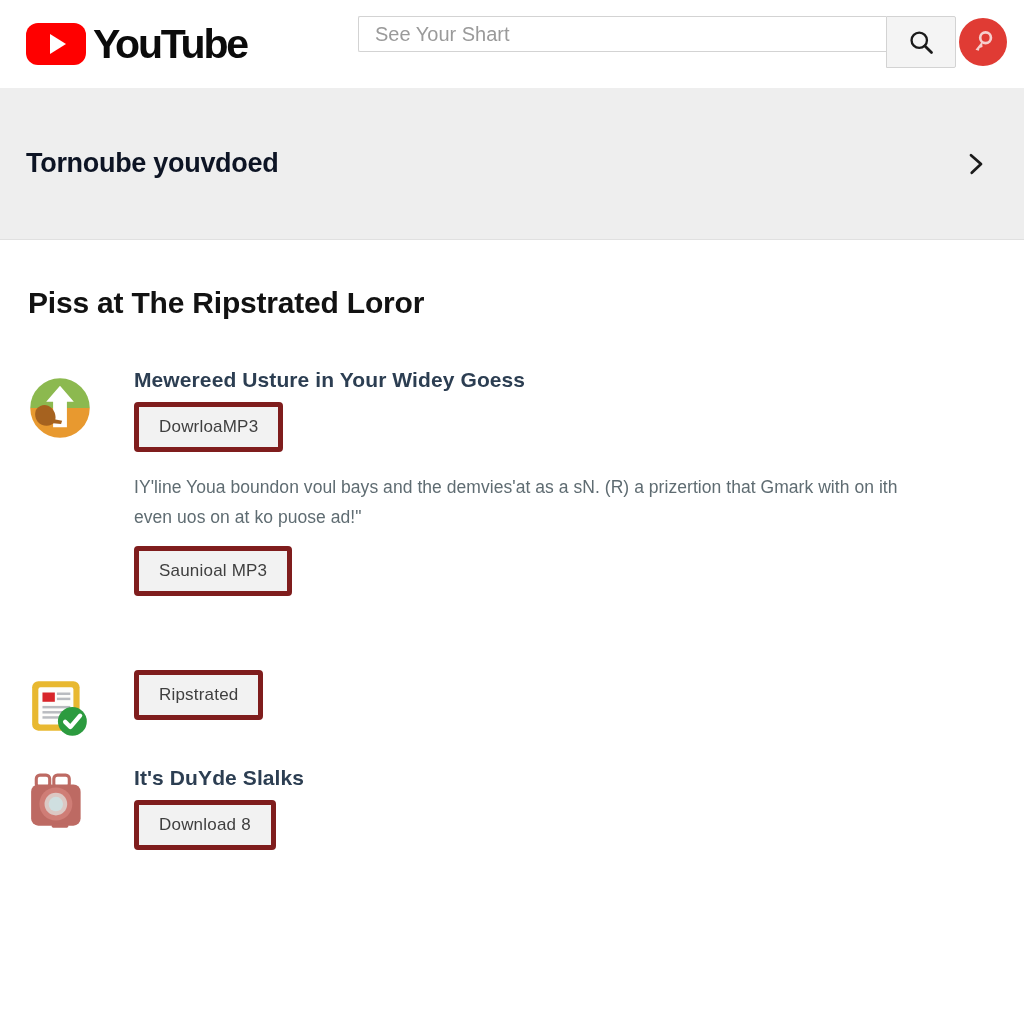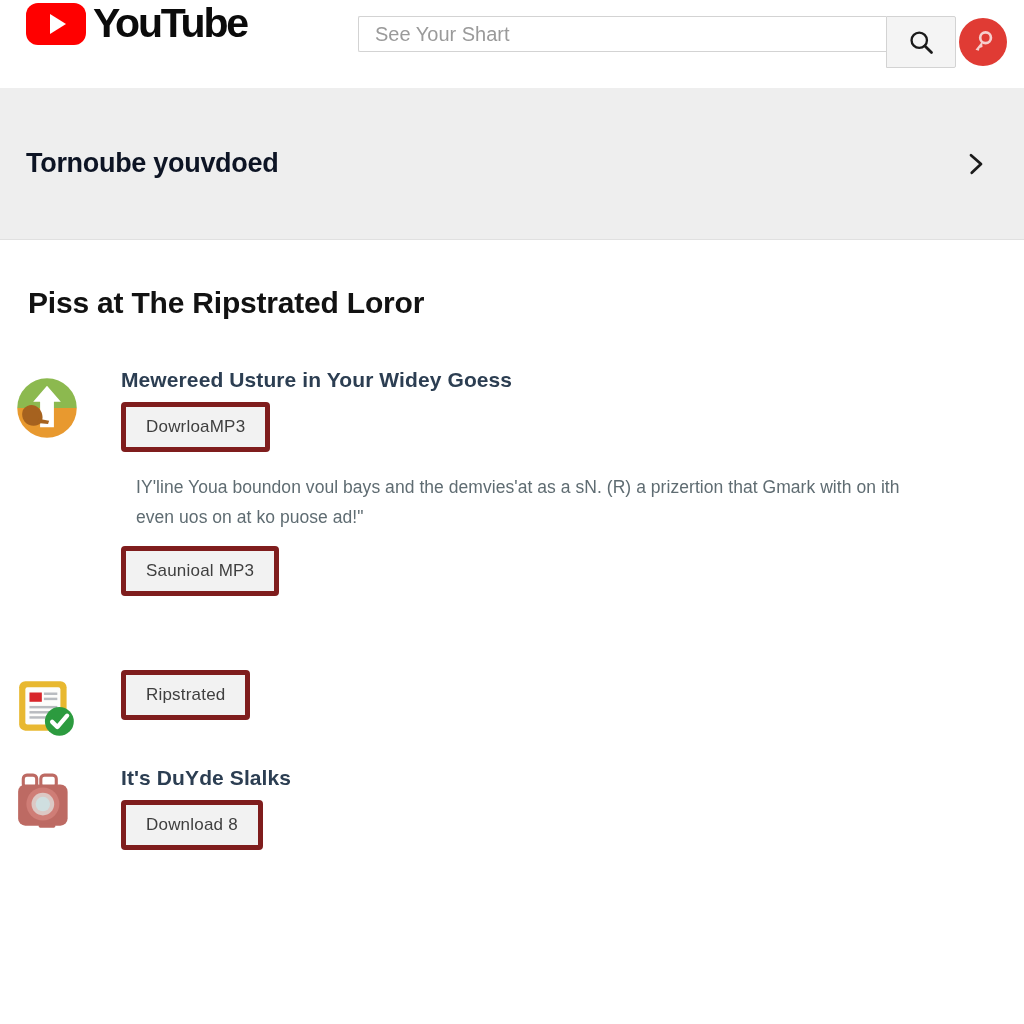--- a/index.html
+++ b/index.html
@@ -16,21 +16,21 @@
   }
 
   
   .header {
     position: absolute;
     left: 0; top: 0;
     width: 1024px;
     height: 88px;
     background: #ffffff;
     display: flex;
-    align-items: flex-start;
+    align-items: center;
     box-sizing: border-box;
     z-index: 5;
   }
   .logo-wrap {
     display: flex;
     align-items: center;
     margin-left: 26px;
     gap: 7px;
     cursor: pointer;
   }
@@ -156,21 +156,21 @@
     font-size: 30px;
     font-weight: bold;
     color: #121212;
     letter-spacing: -0.2px;
   }
 
   .item-list { margin-top: 46px; }
   .item {
     display: flex;
     align-items: flex-start;
-    padding-left: 9px;
+    padding-left: 22px;
   }
   .item-icon {
     width: 76px;
     flex: 0 0 76px;
     display: flex;
     justify-content: center;
     padding-top: 8px;
   }
   .item-body {
     flex: 1;
@@ -193,21 +193,21 @@
     border: 5px solid #7f1d1d;
     border-radius: 4px;
     padding: 10px 20px;
     cursor: pointer;
     letter-spacing: 0.2px;
   }
   .item-desc {
     font-size: 17.5px;
     line-height: 1.72;
     color: #5f6c72;
-    margin: 20px 0 14px 15px;
+    margin: 20px 0 14px 0;
     max-width: 800px;
     letter-spacing: 0.05px;
   }
   .gap-a { height: 72px; }
   .gap-b { height: 22px; }
 </style>
 </head>
 <body>
 
 <div class="header">

